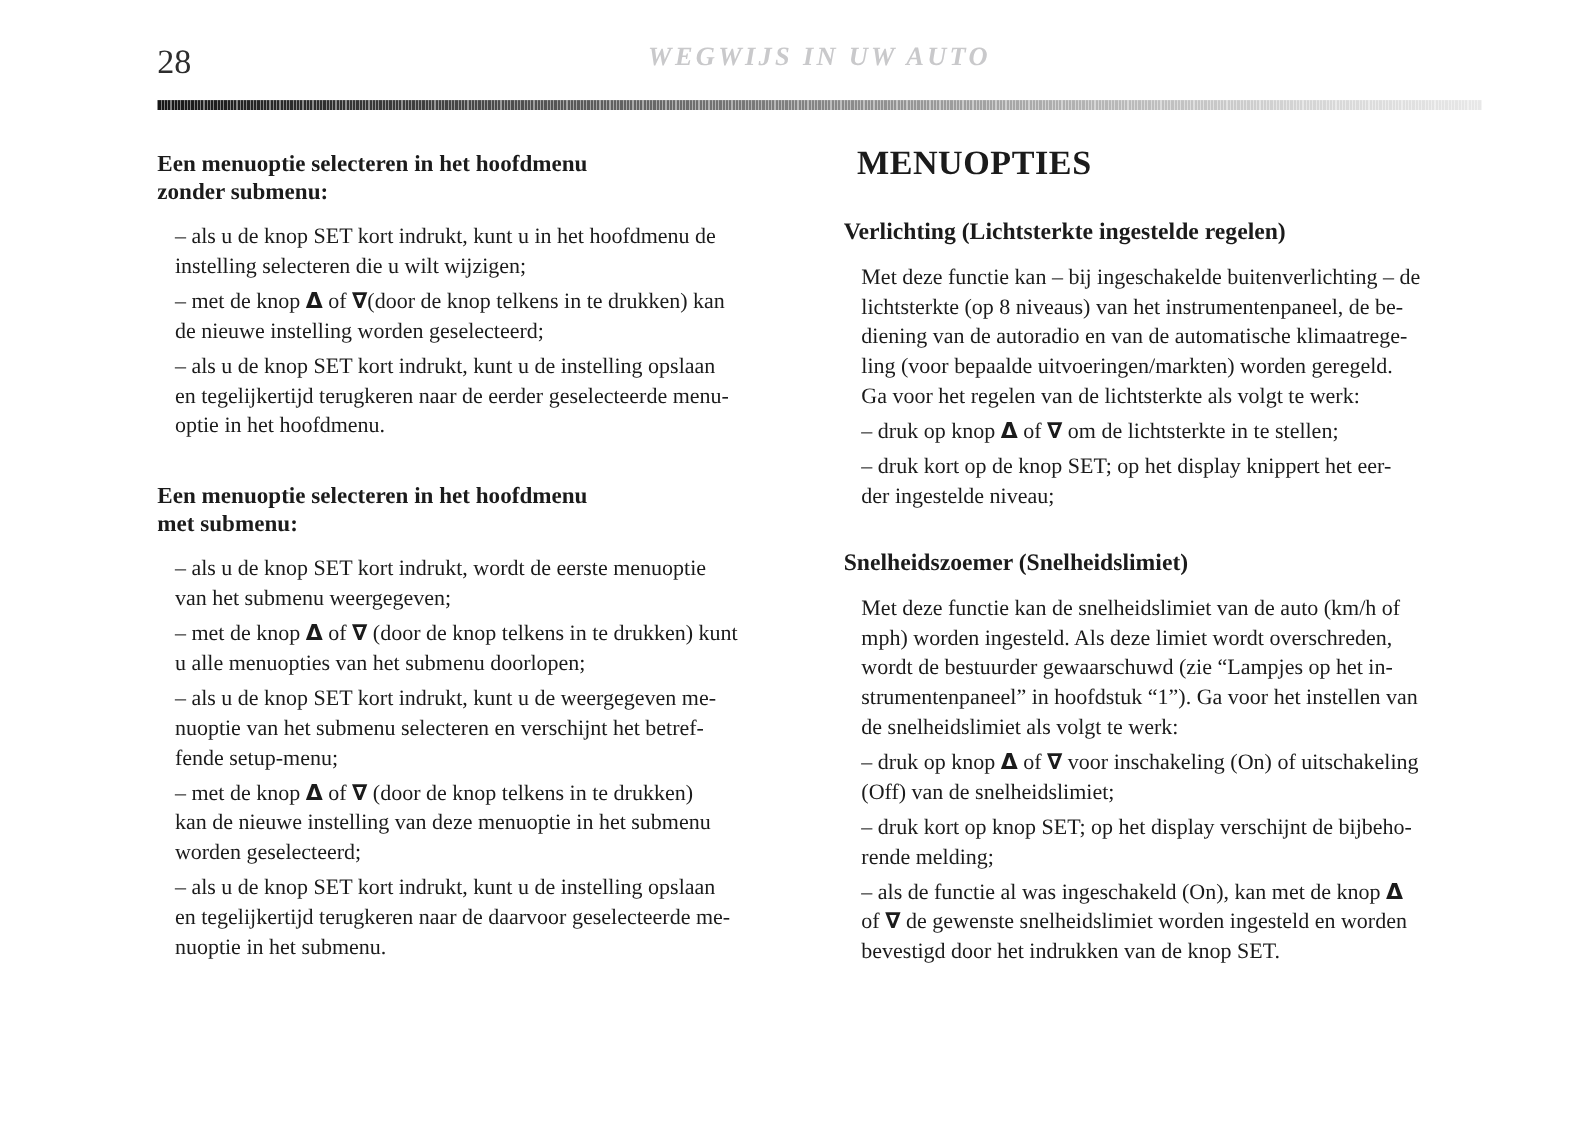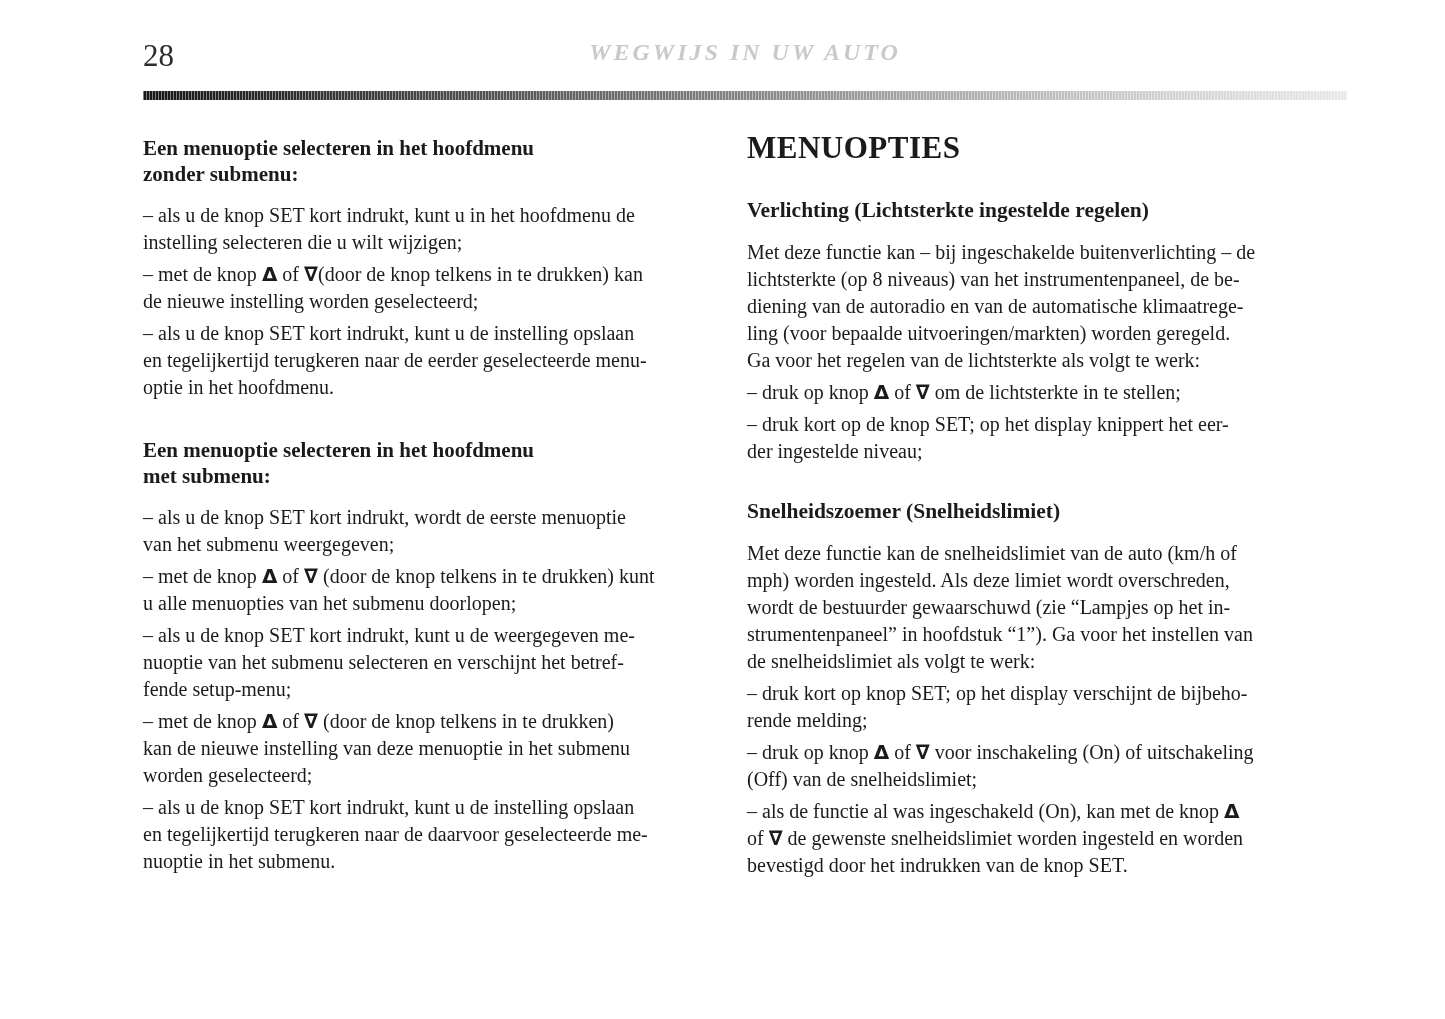--- a/index.html
+++ b/index.html
@@ -54,58 +54,58 @@
         #8a8a8a 52%, #b3b3b3 70%, #d2d2d2 85%, #e8e8e8 100%);
   }
 
   
   .content {
     position: absolute;
     left: 143px;
     top: 132px;
     width: 1204px;
     display: flex;
-    gap: 24px;
+    gap: 44px;
   }
   .column {
     width: 580px;
     flex: 0 0 580px;
   }
 
   .section-heading {
     font-size: 21px;
     line-height: 26px;
     font-weight: bold;
     margin: 36px 0 15px 0;
   }
   .section:first-child .section-heading {
     margin-top: 3px;
   }
 
   .main-title {
     font-size: 31px;
     line-height: 32px;
     font-weight: bold;
-    margin: 0 0 22px 0;
+    margin: 0 0 22px 12px;
     letter-spacing: 0.5px;
   }
   .subhead {
     font-size: 21.5px;
     line-height: 26px;
     font-weight: bold;
     margin: 33px 0 16px 0;
   }
   .section:first-of-type .subhead {
     margin-top: 0;
   }
 
   .para {
     font-size: 20px;
     line-height: 27px;
-    margin: 0 0 5px 0;
+    margin: 0 0 5px 16px;
   }
   .para:last-child {
     margin-bottom: 0;
   }
 
   
   .tri {
     font-family: "DejaVu Sans", sans-serif;
     font-weight: 700;
     font-size: 20px;
@@ -145,19 +145,19 @@
     <div class="section">
       <div class="subhead">Verlichting (Lichtsterkte ingestelde regelen)</div>
       <div class="para">Met deze functie kan – bij ingeschakelde buitenverlichting – de<br>lichtsterkte (op 8 niveaus) van het instrumentenpaneel, de be-<br>diening van de autoradio en van de automatische klimaatrege-<br>ling (voor bepaalde uitvoeringen/markten) worden geregeld.<br>Ga voor het regelen van de lichtsterkte als volgt te werk:</div>
       <div class="para">– druk op knop <span class="tri">Δ</span> of <span class="tri">∇</span> om de lichtsterkte in te stellen;</div>
       <div class="para">– druk kort op de knop SET; op het display knippert het eer-<br>der ingestelde niveau;</div>
     </div>
 
     <div class="section">
       <div class="subhead">Snelheidszoemer (Snelheidslimiet)</div>
       <div class="para">Met deze functie kan de snelheidslimiet van de auto (km/h of<br>mph) worden ingesteld. Als deze limiet wordt overschreden,<br>wordt de bestuurder gewaarschuwd (zie “Lampjes op het in-<br>strumentenpaneel” in hoofdstuk “1”). Ga voor het instellen van<br>de snelheidslimiet als volgt te werk:</div>
+      <div class="para">– druk op knop <span class="tri">Δ</span> of <span class="tri">∇</span> voor inschakeling (On) of uitschakeling<br>(Off) van de snelheidslimiet;</div>
       <div class="para">– druk kort op knop SET; op het display verschijnt de bijbeho-<br>rende melding;</div>
-      <div class="para">– druk op knop <span class="tri">Δ</span> of <span class="tri">∇</span> voor inschakeling (On) of uitschakeling<br>(Off) van de snelheidslimiet;</div>
       <div class="para">– als de functie al was ingeschakeld (On), kan met de knop <span class="tri">Δ</span><br>of <span class="tri">∇</span> de gewenste snelheidslimiet worden ingesteld en worden<br>bevestigd door het indrukken van de knop SET.</div>
     </div>
   </div>
 
 </div>
 
 </body></html>

